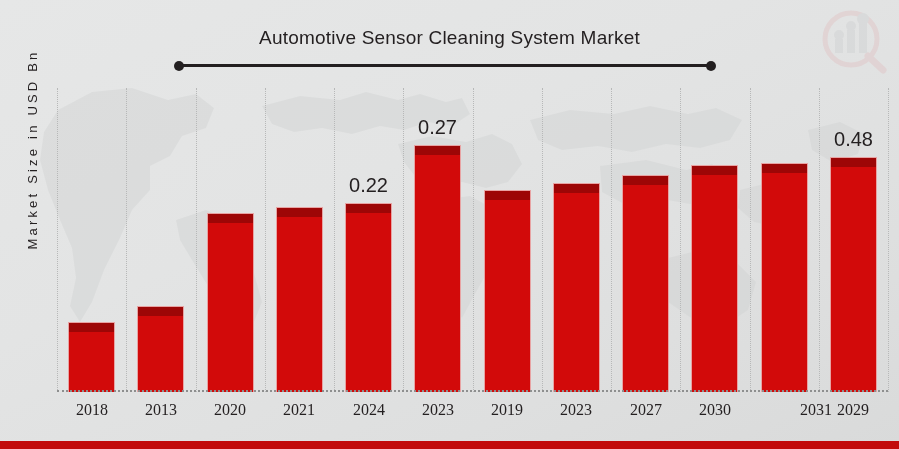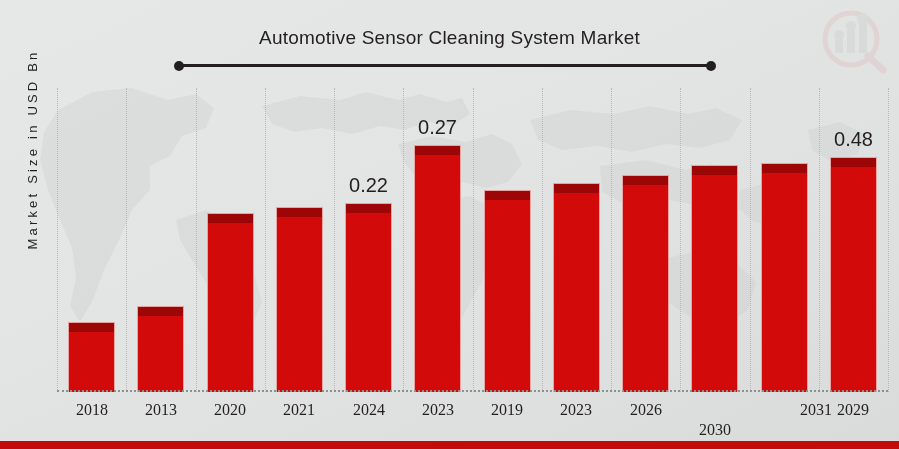--- a/index.html
+++ b/index.html
@@ -234,21 +234,21 @@
 
   <div id="x-labels">
       <div class="x-label" style="left: 35px;">2018</div>
       <div class="x-label" style="left: 104px;">2013</div>
       <div class="x-label" style="left: 173px;">2020</div>
       <div class="x-label" style="left: 242px;">2021</div>
       <div class="x-label" style="left: 312px;">2024</div>
       <div class="x-label" style="left: 381px;">2023</div>
       <div class="x-label" style="left: 450px;">2019</div>
       <div class="x-label" style="left: 519px;">2023</div>
-      <div class="x-label" style="left: 589px;">2026</div>
-      <div class="x-label" style="left: 658px; margin-top: 20px;">2030</div>
+      <div class="x-label" style="left: 589px;">2027</div>
+      <div class="x-label" style="left: 658px;">2030</div>
       <div class="x-label" style="left: 727px; margin-left: 32px;">2031</div>
       <div class="x-label" style="left: 796px;">2029</div>
     </div>
 
   <div id="bottom-band"></div>
 
 </div>
 
 </body></html>

